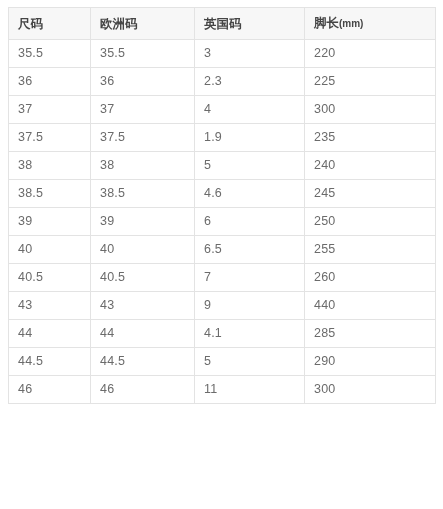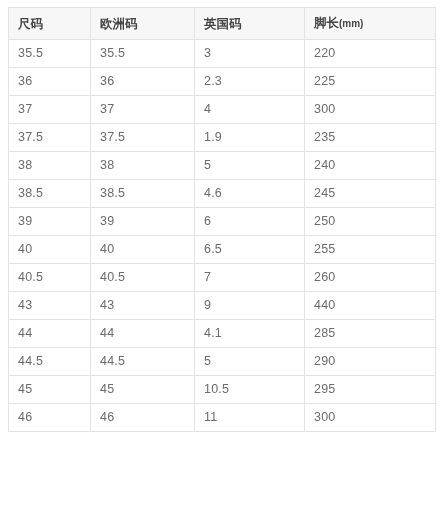--- a/index.html
+++ b/index.html
@@ -151,26 +151,20 @@
           <td>4.1</td>
           <td>285</td>
         </tr>
         <tr>
           <td>44.5</td>
           <td>44.5</td>
           <td>5</td>
           <td>290</td>
         </tr>
         <tr>
-          <td>45</td>
-          <td>45</td>
-          <td>10.5</td>
-          <td>295</td>
-        </tr>
-        <tr>
           <td>46</td>
           <td>46</td>
           <td>11</td>
           <td>300</td>
         </tr>
       </tbody>
   </table>
 </div>
 
 </body></html>

